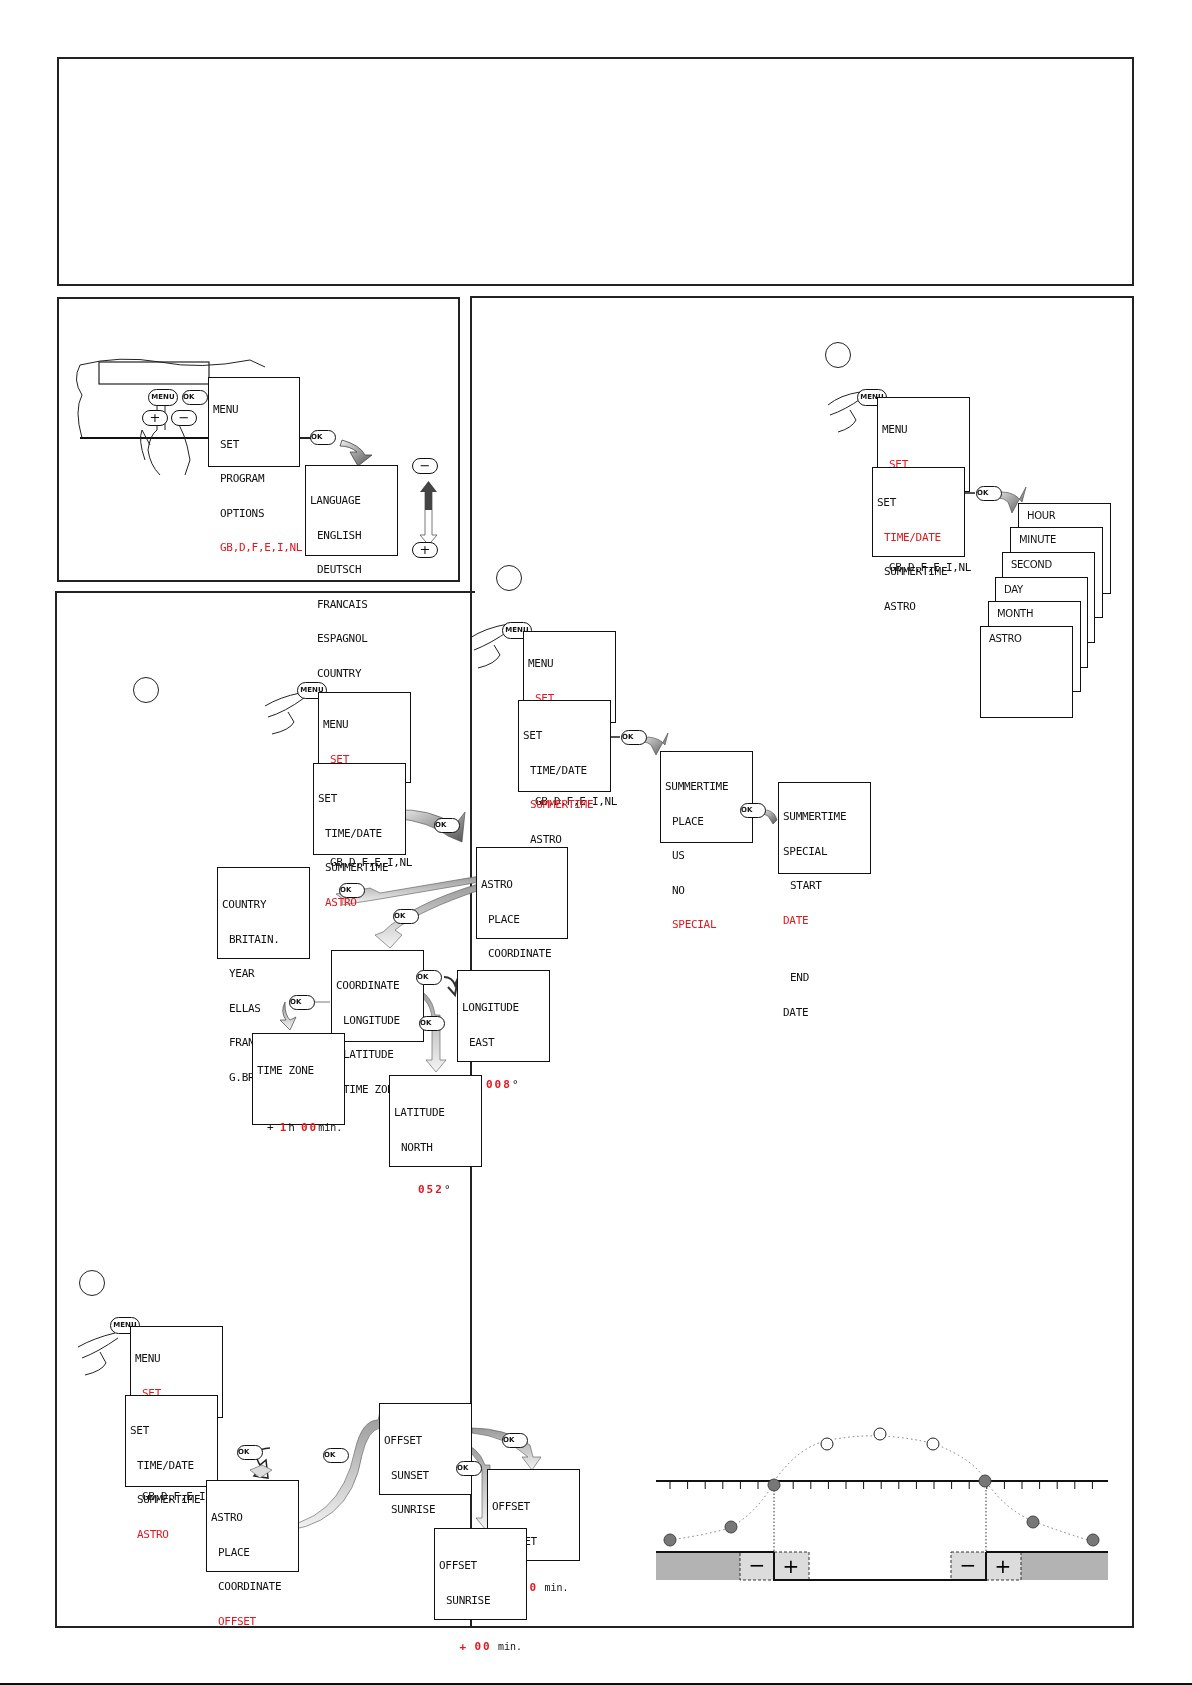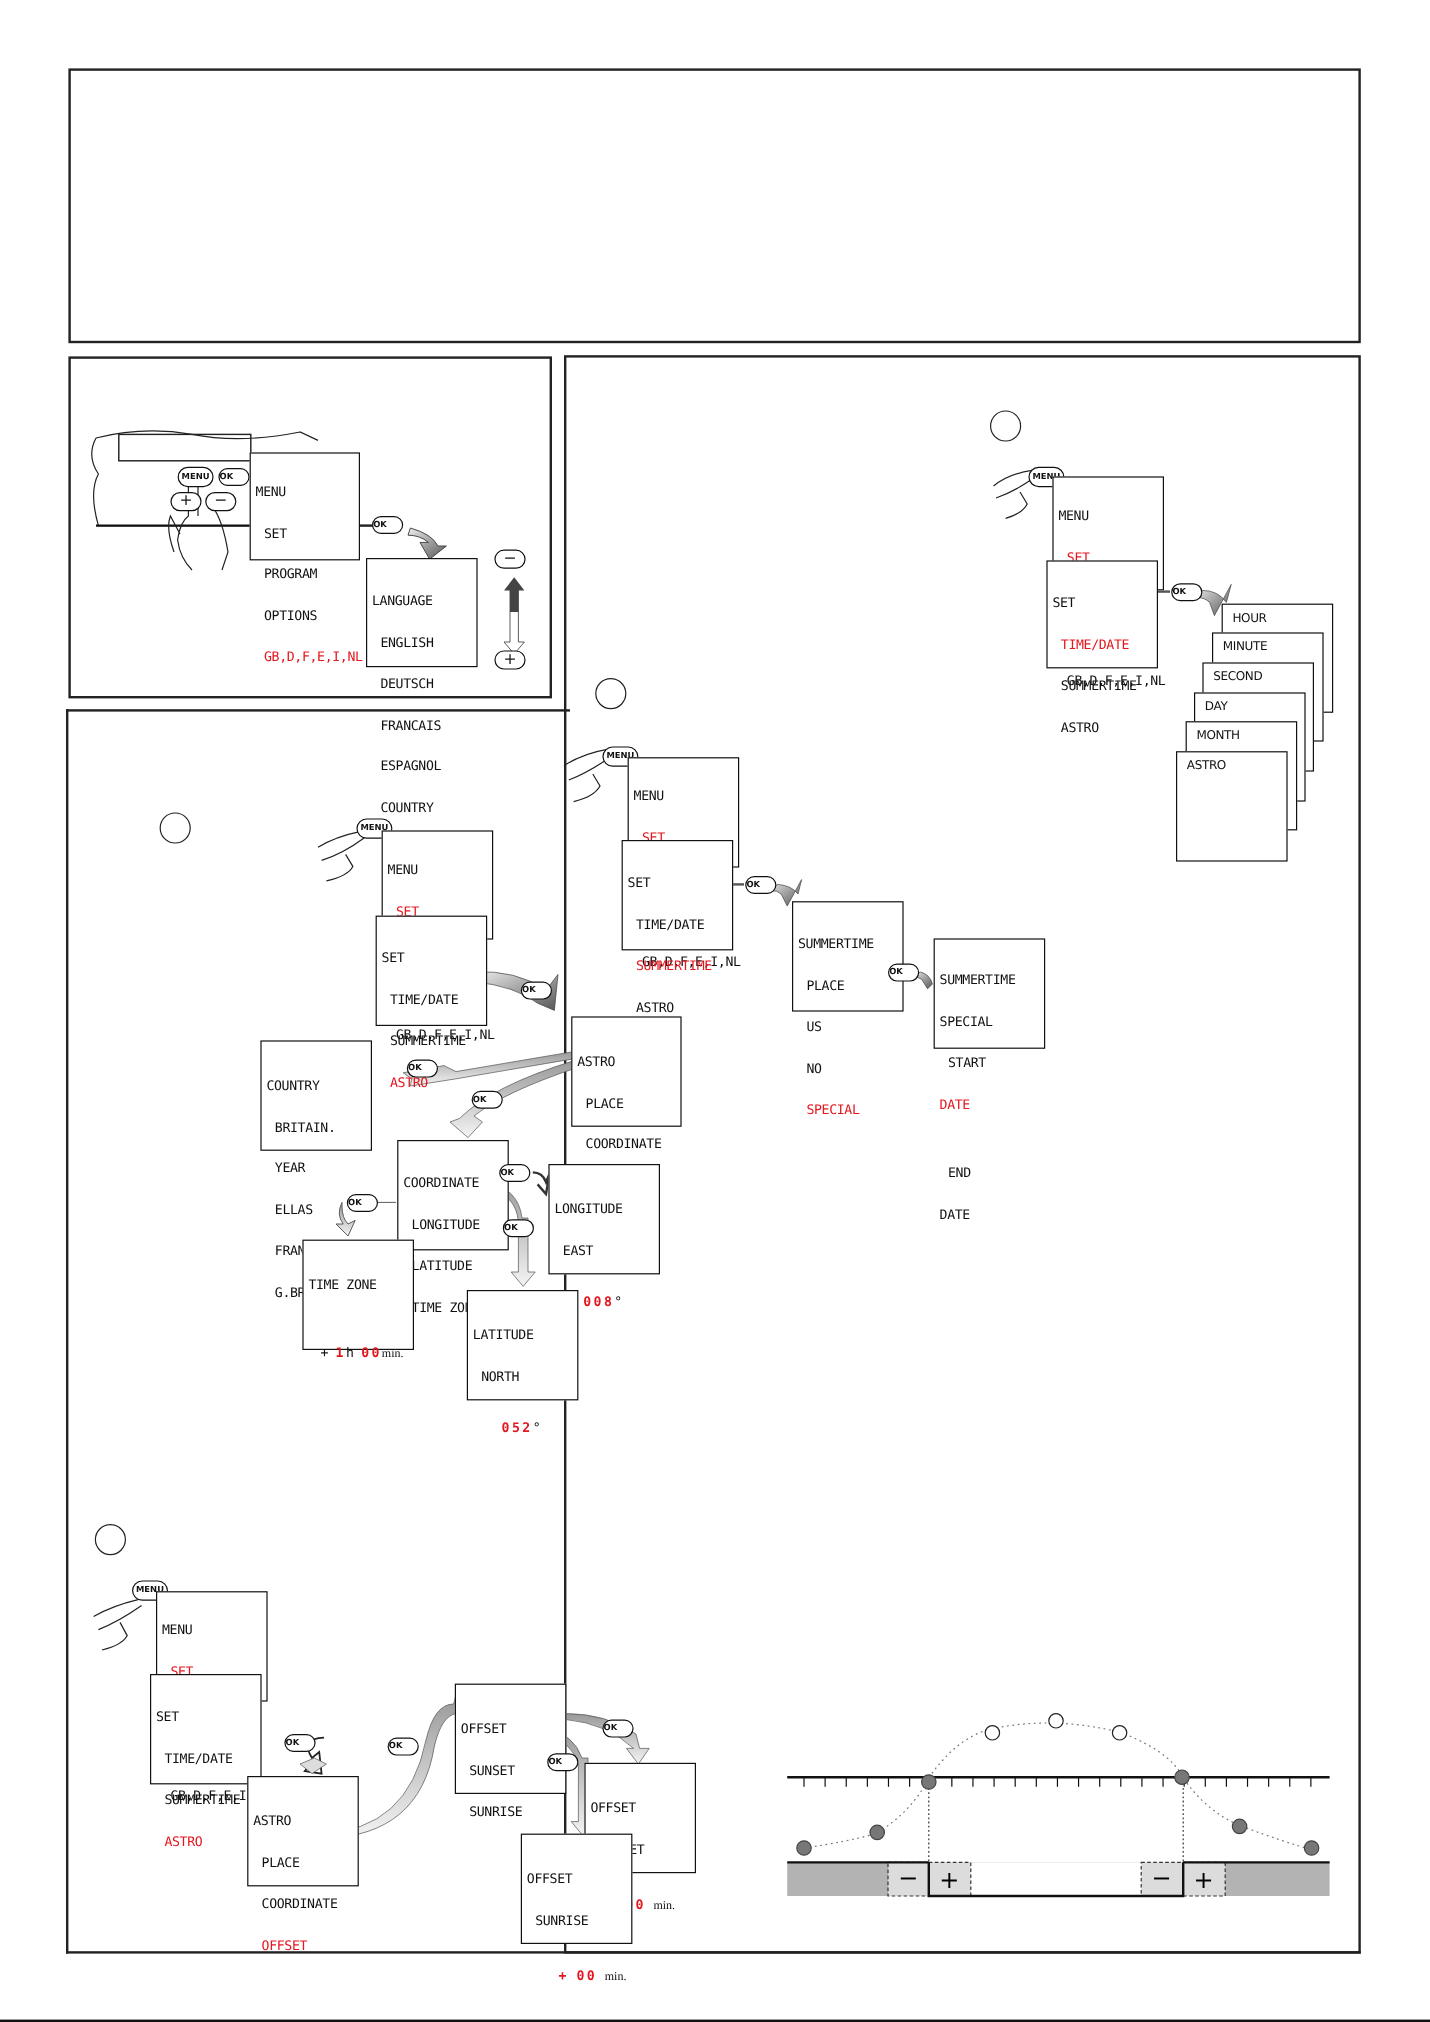--- a/index.html
+++ b/index.html
@@ -8,21 +8,21 @@
   .screen{position:absolute;border:1.5px solid #111;background:#fff;box-sizing:border-box;padding:3px 4px;font-family:"DejaVu Sans Mono",monospace;font-size:11px;line-height:11.5px;letter-spacing:-0.3px;white-space:pre;}
   .screen .l{display:block;}
   .screen .red{color:#e4161e;}
   .screen .ind{padding-left:7px;}
   .circle{position:absolute;width:26px;height:26px;border:1.4px solid #222;border-radius:50%;box-sizing:border-box;background:#fff;}
   .okbtn{position:absolute;width:26px;height:15px;border:1.3px solid #111;border-radius:8px;background:#fff;font-family:"DejaVu Sans",sans-serif;font-weight:bold;font-size:7px;line-height:13px;text-align:left;box-sizing:border-box;}
   .menubtn{position:absolute;width:30px;height:17px;border:1.3px solid #111;border-radius:9px;background:#fff;font-family:"DejaVu Sans",sans-serif;font-weight:bold;font-size:7px;line-height:15px;text-align:center;box-sizing:border-box;}
   .pmbtn{position:absolute;width:26px;height:16px;border:1.3px solid #111;border-radius:8px;background:#fff;font-family:"DejaVu Sans",sans-serif;font-size:13px;line-height:13px;text-align:center;box-sizing:border-box;}
   .arrows{position:absolute;left:0;top:0;width:1192px;height:1685px;pointer-events:none;}
   .val{color:#e4161e;font-weight:bold;letter-spacing:2px;}
-  .unit{font-family:Liberation Serif, serif;font-size:10px;letter-spacing:0;}
+  .unit{font-family:Liberation Mono, monospace;font-size:10px;letter-spacing:0;}
 </style>
 </head>
 <body>
 
 <div class="frame" style="left:57px;top:57px;width:1077px;height:229px;"></div>
 <div class="frame" style="left:57px;top:297px;width:403px;height:285px;"></div>
 <div class="frame" style="left:470px;top:296px;width:664px;height:1332px;"></div>
 <div class="frame" style="left:55px;top:591px;width:420px;height:1037px;border-right:none;border-bottom:none;"></div>
 <div class="frame" style="left:55px;top:1626px;width:1079px;height:2px;border-width:1px;"></div>
 <div style="position:absolute;left:0;top:1683px;width:1192px;height:2px;background:#111;"></div>

